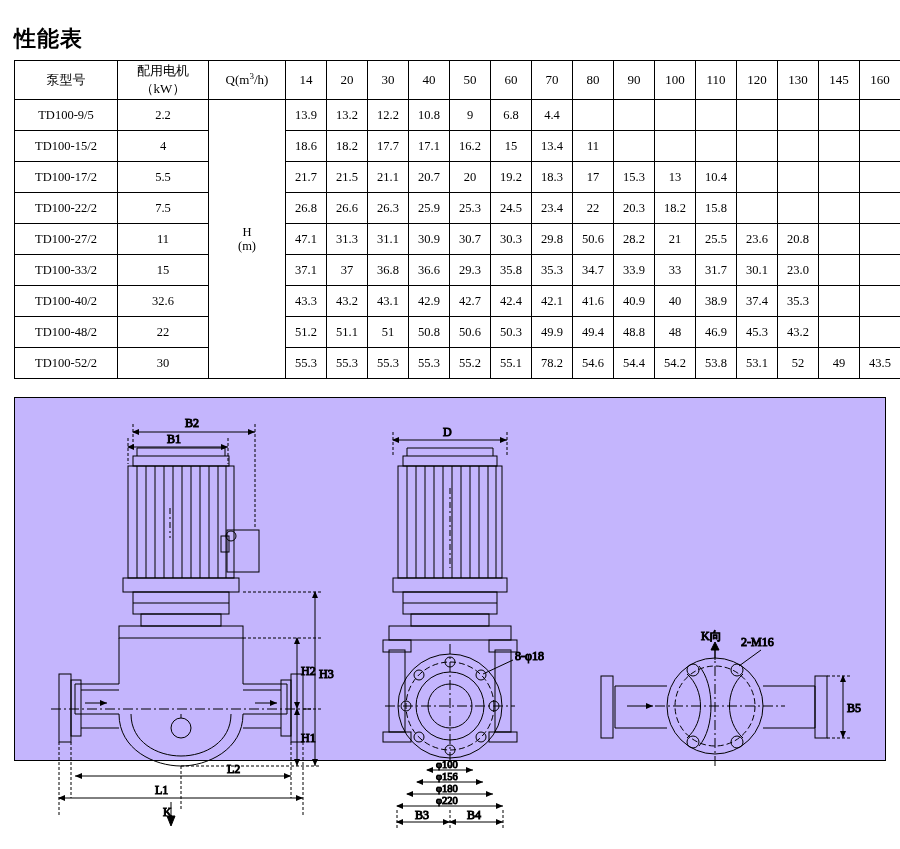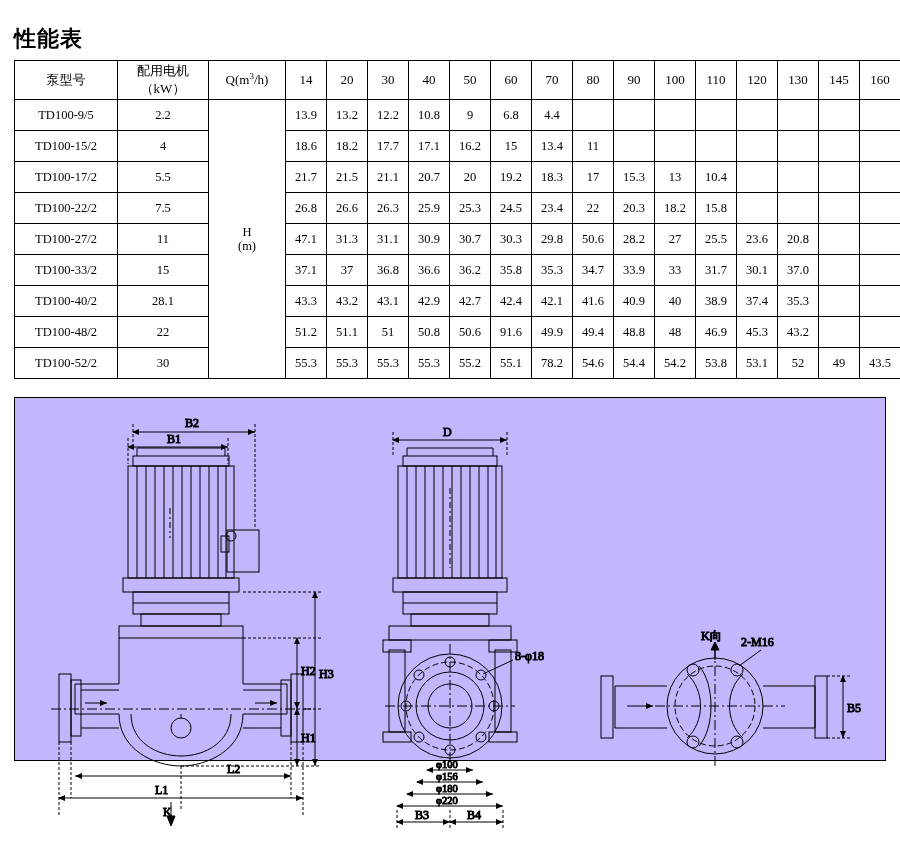--- a/index.html
+++ b/index.html
@@ -217,49 +217,49 @@
         <td class="power">11</td>
         <td>47.1</td>
         <td>31.3</td>
         <td>31.1</td>
         <td>30.9</td>
         <td>30.7</td>
         <td>30.3</td>
         <td>29.8</td>
         <td>50.6</td>
         <td>28.2</td>
-        <td>27</td>
+        <td>21</td>
         <td>25.5</td>
         <td>23.6</td>
         <td>20.8</td>
         <td></td>
         <td></td>
       </tr>
       <tr>
         <td class="model">TD100-33/2</td>
         <td class="power">15</td>
         <td>37.1</td>
         <td>37</td>
         <td>36.8</td>
         <td>36.6</td>
-        <td>36.2</td>
+        <td>29.3</td>
         <td>35.8</td>
         <td>35.3</td>
         <td>34.7</td>
         <td>33.9</td>
         <td>33</td>
         <td>31.7</td>
         <td>30.1</td>
-        <td>37.0</td>
+        <td>23.0</td>
         <td></td>
         <td></td>
       </tr>
       <tr>
         <td class="model">TD100-40/2</td>
-        <td class="power">28.1</td>
+        <td class="power">32.6</td>
         <td>43.3</td>
         <td>43.2</td>
         <td>43.1</td>
         <td>42.9</td>
         <td>42.7</td>
         <td>42.4</td>
         <td>42.1</td>
         <td>41.6</td>
         <td>40.9</td>
         <td>40</td>
@@ -270,21 +270,21 @@
         <td></td>
       </tr>
       <tr>
         <td class="model">TD100-48/2</td>
         <td class="power">22</td>
         <td>51.2</td>
         <td>51.1</td>
         <td>51</td>
         <td>50.8</td>
         <td>50.6</td>
-        <td>91.6</td>
+        <td>50.3</td>
         <td>49.9</td>
         <td>49.4</td>
         <td>48.8</td>
         <td>48</td>
         <td>46.9</td>
         <td>45.3</td>
         <td>43.2</td>
         <td></td>
         <td></td>
       </tr>

